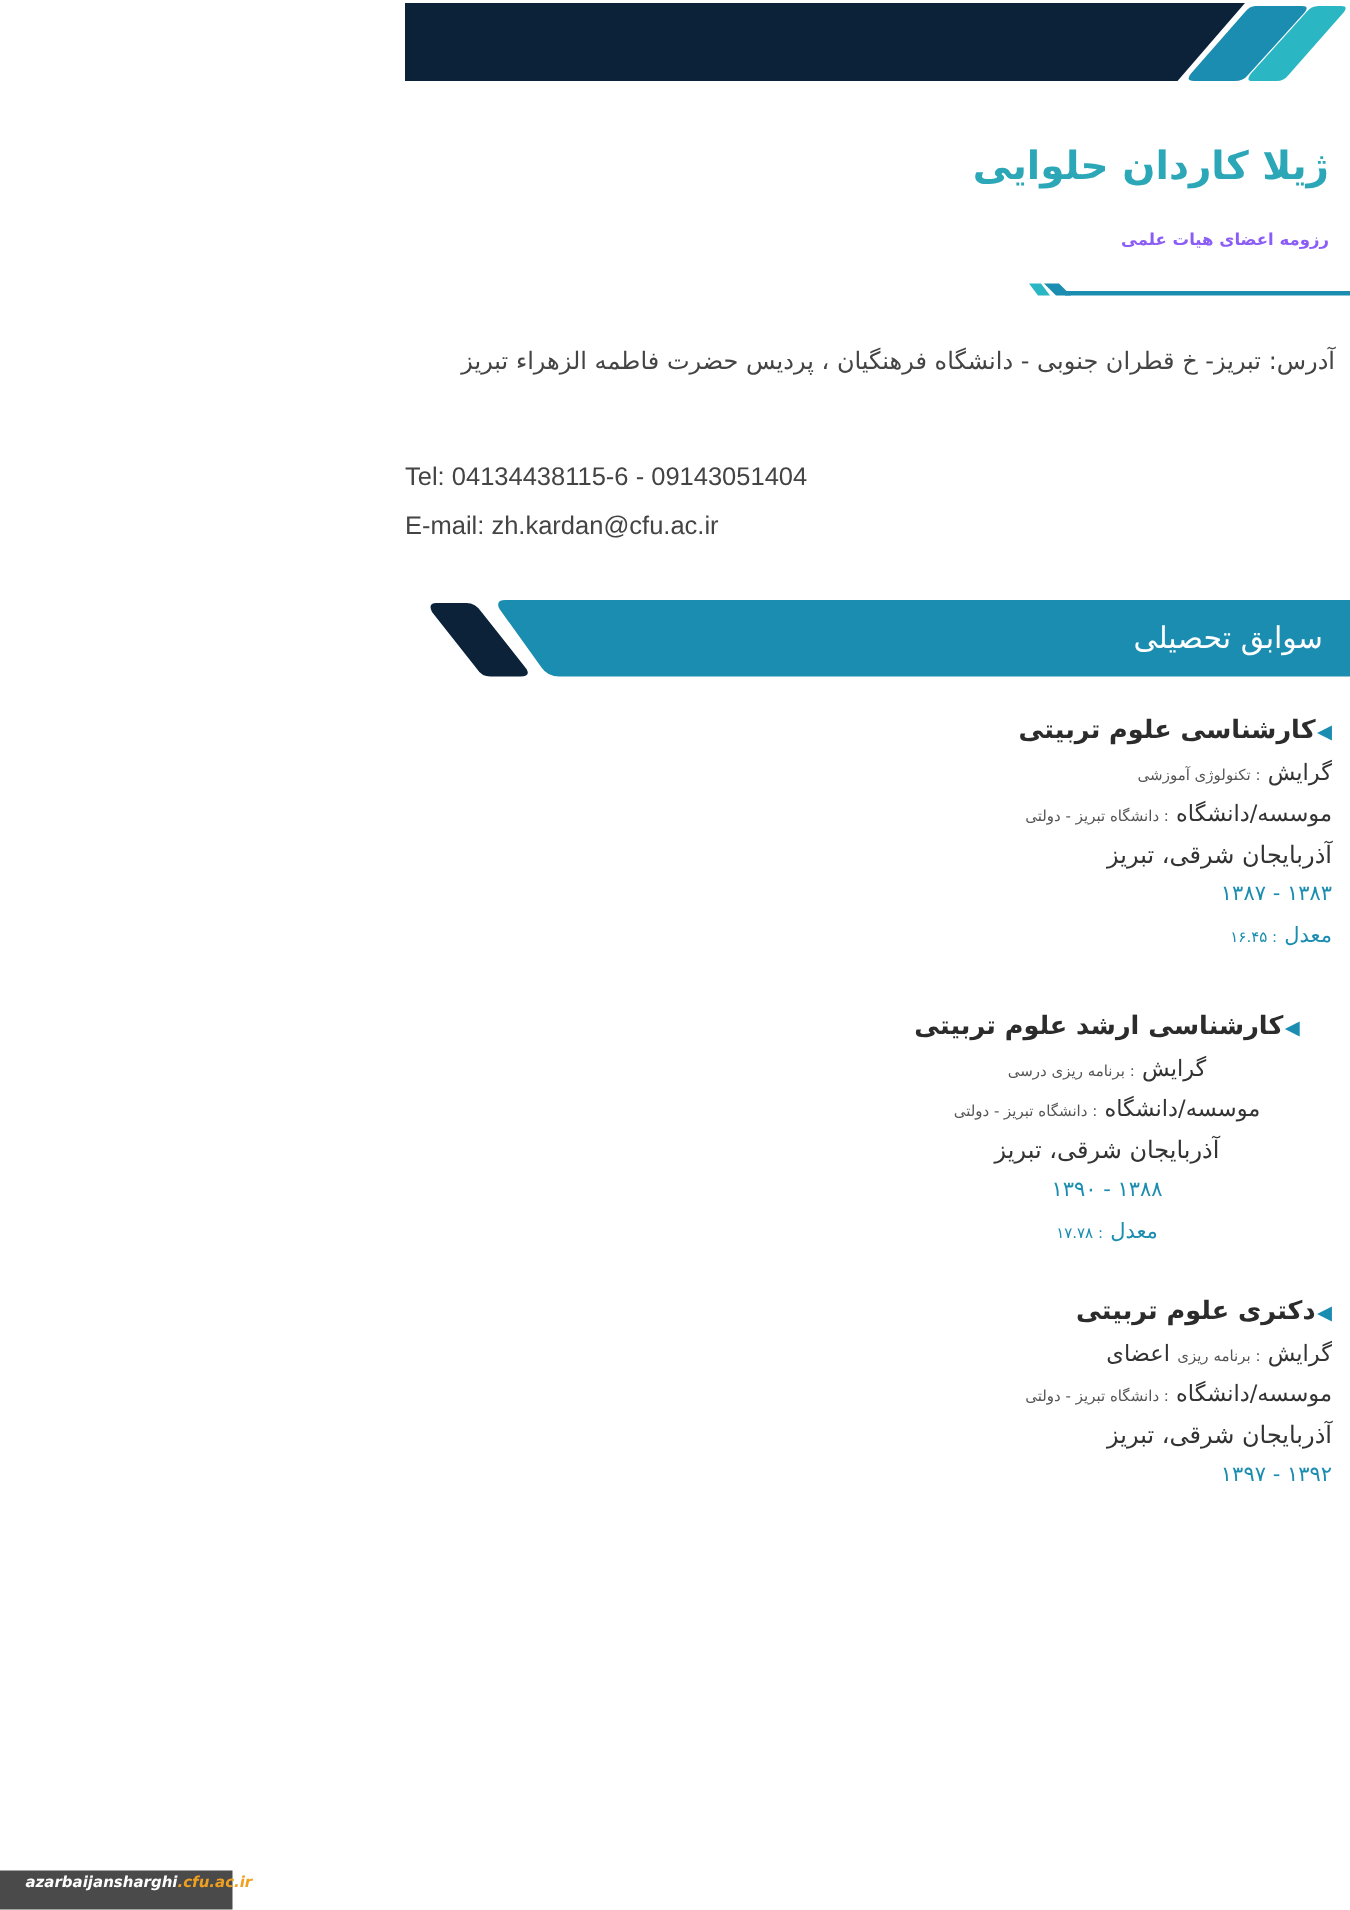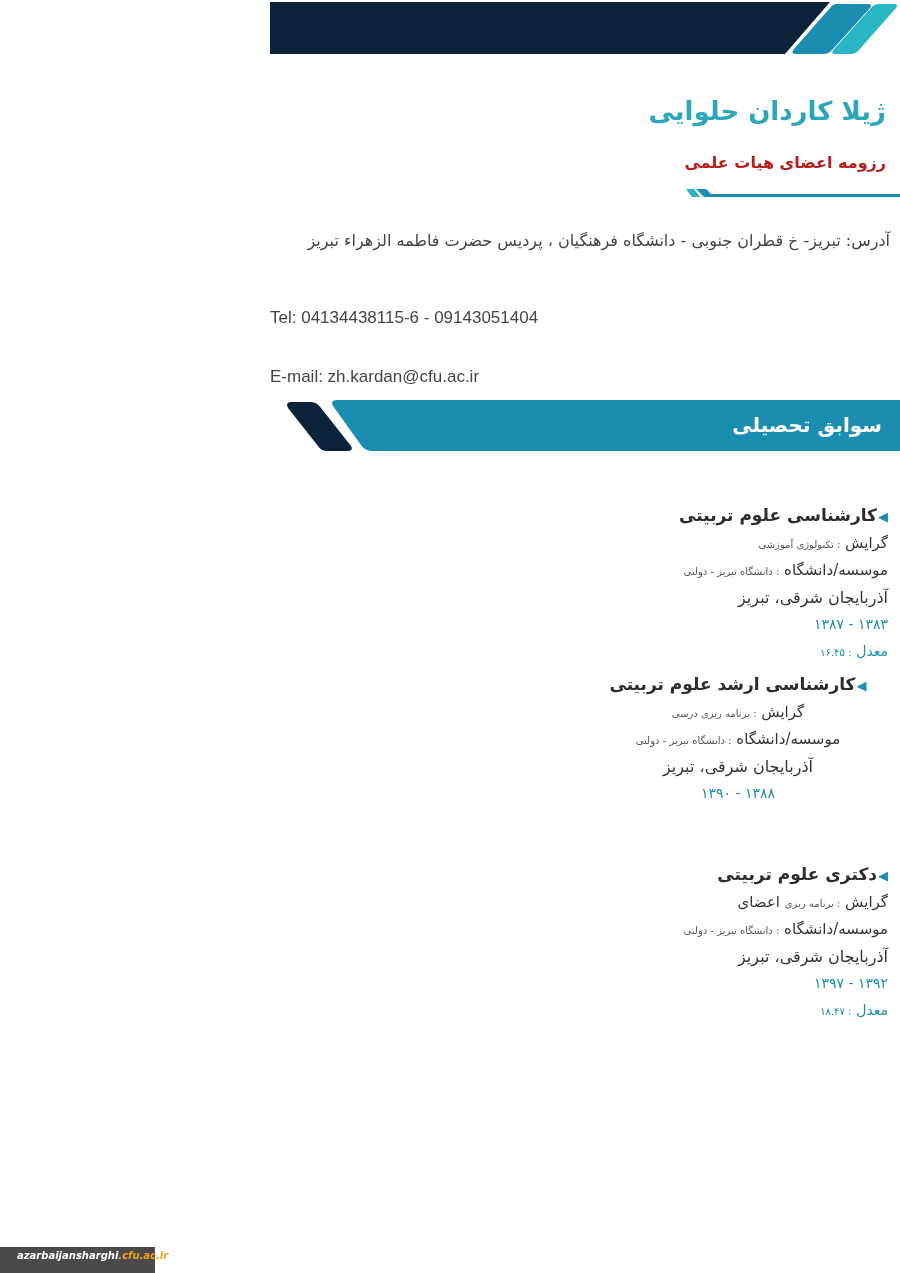--- a/index.html
+++ b/index.html
@@ -3,29 +3,29 @@
 <meta charset="utf-8">
 <style>
   * { box-sizing: border-box; margin: 0; padding: 0; }
   html, body { width: 900px; height: 1273px; background: #ffffff; overflow: hidden; }
   body { position: relative; font-family: "DejaVu Sans", sans-serif; color: #333; }
 
   .top-banner { position: absolute; left: 270px; top: 2px; width: 630px; height: 52px; }
   .top-banner svg { display: block; }
 
   .name { position: absolute; right: 14px; top: 96px; font-size: 26px; font-weight: bold; color: #2ba7b8; direction: rtl; white-space: nowrap; text-align: right; }
-  .subtitle { position: absolute; right: 14px; top: 153px; font-size: 16px; font-weight: bold; color: #b91c1c; direction: rtl; white-space: nowrap; }
+  .subtitle { position: absolute; right: 14px; top: 153px; font-size: 11px; font-weight: bold; color: #8b5cf6; direction: rtl; white-space: nowrap; }
   .sub-rule { position: absolute; left: 686px; top: 184px; width: 214px; height: 12px; }
 
   .address { position: absolute; right: 10px; top: 231px; font-size: 16px; color: #444; direction: rtl; white-space: nowrap; text-align: center; }
   .tel { position: absolute; left: 270px; top: 308px; font-family: "Liberation Sans", sans-serif; font-size: 17px; color: #444; white-space: nowrap; }
-  .email { position: absolute; left: 270px; top: 341px; font-family: "Liberation Sans", sans-serif; font-size: 17px; color: #444; white-space: nowrap; margin-top: 26px; }
+  .email { position: absolute; left: 270px; top: 341px; font-family: "Liberation Sans", sans-serif; font-size: 17px; color: #444; white-space: nowrap; }
 
   .section-banner { position: absolute; left: 285px; top: 400px; width: 615px; height: 52px; }
-  .section-title { position: absolute; right: 18px; top: 413px; font-size: 20px; font-weight: bold; color: #ffffff; direction: rtl; white-space: nowrap; }
+  .section-title { position: absolute; right: 18px; top: 413px; font-size: 20px; font-weight: normal; color: #ffffff; direction: rtl; white-space: nowrap; }
 
   .edu { position: absolute; right: 12px; width: 300px; direction: rtl; text-align: right; }
   .edu .degree { font-size: 17px; font-weight: bold; color: #2c2c2c; height: 30px; line-height: 30px; white-space: nowrap; }
   .edu .degree .bullet { color: #1a8db0; font-size: 13px; margin-left: 1px; }
   .edu .row { height: 27px; line-height: 27px; white-space: nowrap; font-size: 15px; color: #333; }
   .edu .row .lbl { font-size: 15px; }
   .edu .row .val { font-size: 10px; color: #555; }
   .edu .loc { font-size: 16px; color: #333; }
   .edu .years { font-size: 14px; color: #1a8db0; letter-spacing: 1px; }
   .edu .gpa .lbl { color: #1a8db0; font-size: 14px; }
@@ -62,39 +62,39 @@
 <div class="email">E-mail: zh.kardan@cfu.ac.ir</div>
 
 <div class="section-banner">
   <svg width="615" height="52" viewBox="0 0 615 52">
     <path d="M6,2 L26,2 Q32,2 36,8 L66,46 Q69,51 62,51 L42,51 Q36,51 33,46 L3,8 Q0,2 6,2 Z" fill="#0b2239"></path>
     <path d="M52,0 L615,0 L615,51 L88,51 Q80,51 76,45 L48,6 Q45,0 52,0 Z" fill="#1a8db0"></path>
   </svg>
 </div>
 <div class="section-title">سوابق تحصیلی</div>
 
-<div class="edu" style="top:500px;">
+<div class="edu" style="top:472px;">
   <div class="degree"><span class="bullet">◀</span><span>کارشناسی علوم تربیتی</span></div>
   <div class="row"><span class="lbl">گرایش</span> <span class="val">: تکنولوژی آموزشی</span></div>
   <div class="row"><span class="lbl">موسسه/دانشگاه</span> <span class="val">: دانشگاه تبریز - دولتی</span></div>
   <div class="row loc">آذربایجان شرقی، تبریز</div>
   <div class="row years">۱۳۸۳ - ۱۳۸۷</div>
   <div class="row gpa"><span class="lbl">معدل</span> <span class="val">: ۱۶.۴۵</span></div>
 </div>
 
 <div class="edu" style="top:669px;text-align:center;">
   <div class="degree"><span class="bullet">◀</span><span>کارشناسی ارشد  علوم تربیتی</span></div>
   <div class="row"><span class="lbl">گرایش</span> <span class="val">: برنامه ریزی درسی</span></div>
   <div class="row"><span class="lbl">موسسه/دانشگاه</span> <span class="val">: دانشگاه تبریز - دولتی</span></div>
   <div class="row loc">آذربایجان شرقی، تبریز</div>
   <div class="row years">۱۳۸۸ - ۱۳۹۰</div>
+  <div class="row gpa"><span class="lbl">معدل</span> <span class="val">: ۱۷.۷۸</span></div>
 </div>
 
 <div class="edu" style="top:859px;">
   <div class="degree"><span class="bullet">◀</span><span>دکتری  علوم تربیتی</span></div>
   <div class="row"><span class="lbl">گرایش</span> <span class="val">: برنامه ریزی</span> <span class="lbl">اعضای</span></div>
   <div class="row"><span class="lbl">موسسه/دانشگاه</span> <span class="val">: دانشگاه تبریز - دولتی</span></div>
   <div class="row loc">آذربایجان شرقی، تبریز</div>
   <div class="row years">۱۳۹۲ - ۱۳۹۷</div>
-  <div class="row gpa"><span class="lbl">معدل</span> <span class="val">: ۱۸.۴۷</span></div>
 </div>
 
 <div class="footer-badge"><span class="a">azarbaijansharghi</span><span class="b">.cfu.ac.ir</span></div>
 
 </body></html>

